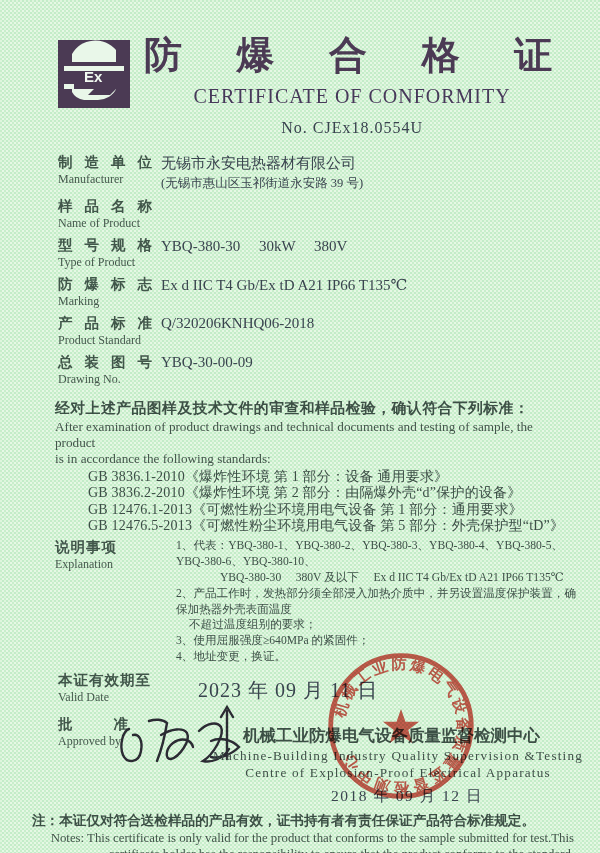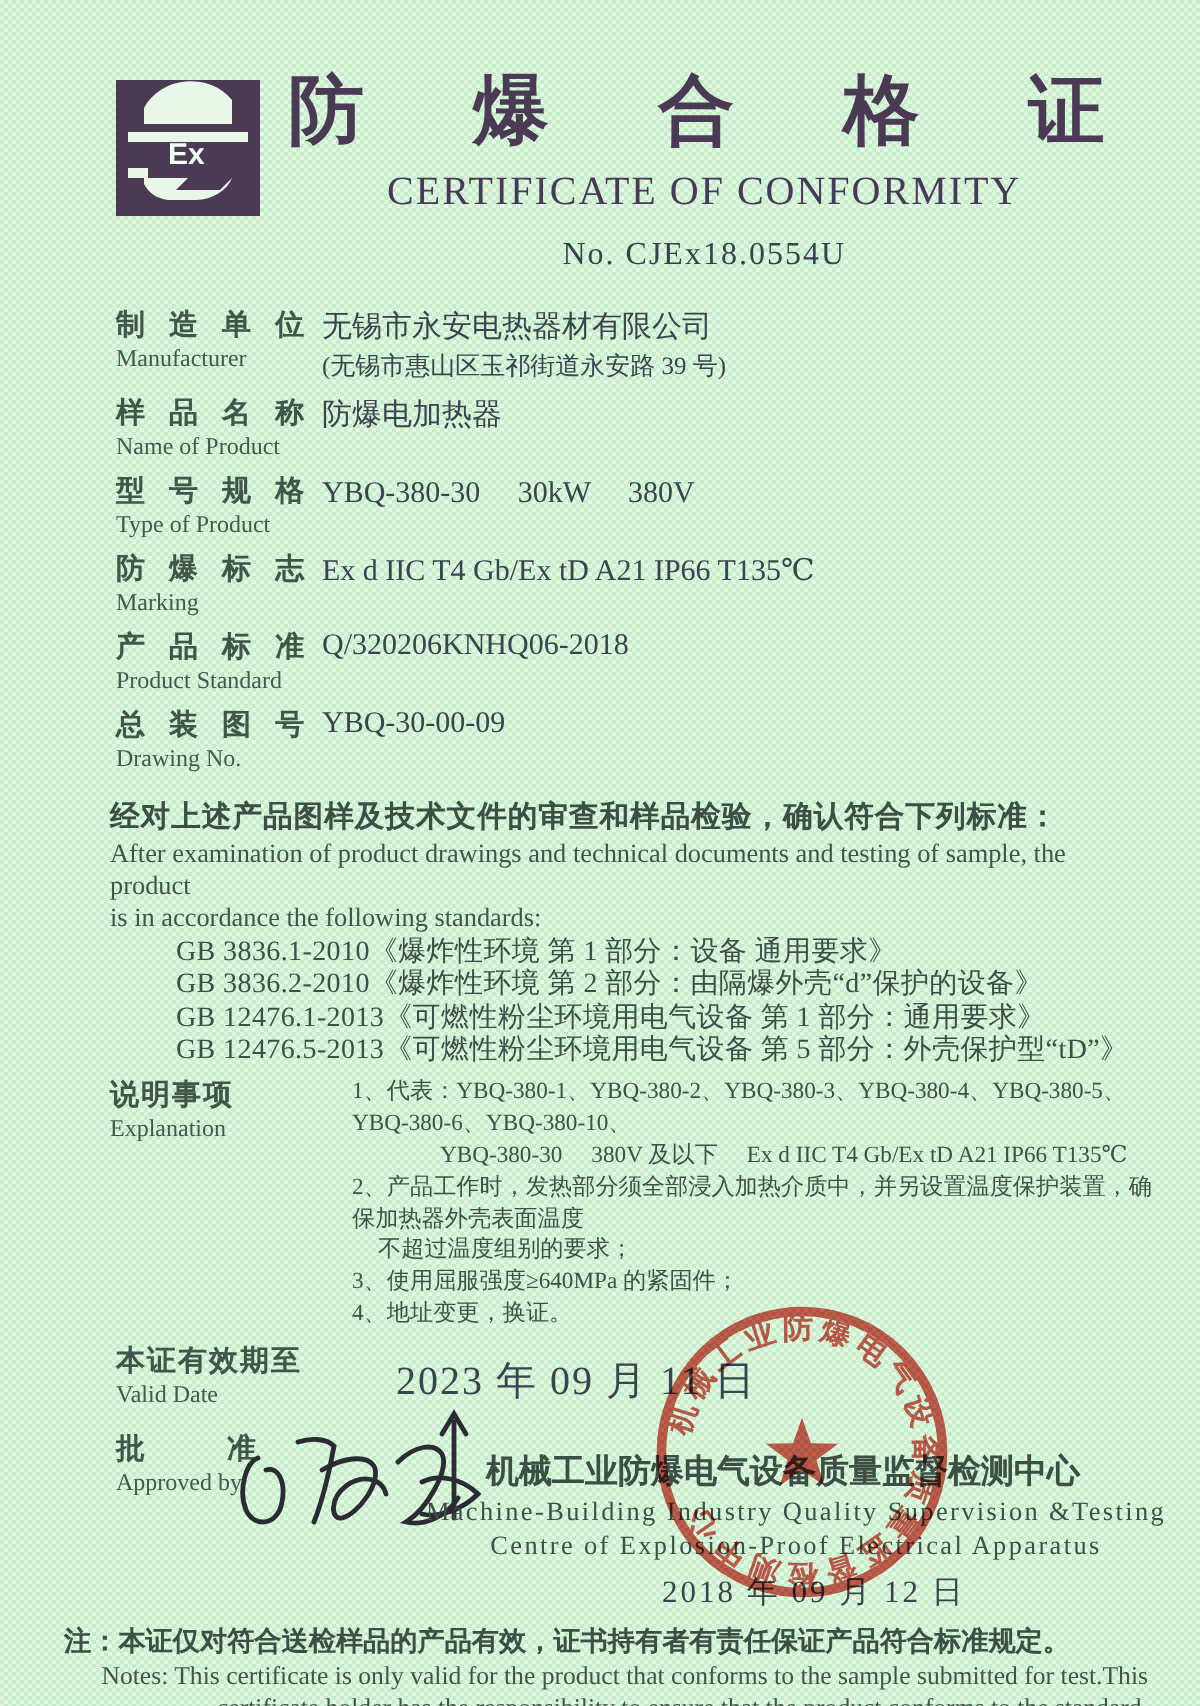--- a/index.html
+++ b/index.html
@@ -110,23 +110,20 @@
       <div class="val">
           <div>无锡市永安电热器材有限公司</div>
           <div class="v2">(无锡市惠山区玉祁街道永安路 39 号)</div>
         </div>
     </div>
     <div class="row">
       <div class="lbl">
           <div class="lbl-cn">样 品 名 称</div>
           <div class="lbl-en">Name of Product</div>
         </div>
-      <div class="val">
-          <div>防爆电加热器</div>
-        </div>
     </div>
     <div class="row">
       <div class="lbl">
           <div class="lbl-cn">型 号 规 格</div>
           <div class="lbl-en">Type of Product</div>
         </div>
       <div class="val">
           <div>YBQ-380-30　 30kW 　380V</div>
         </div>
     </div>

